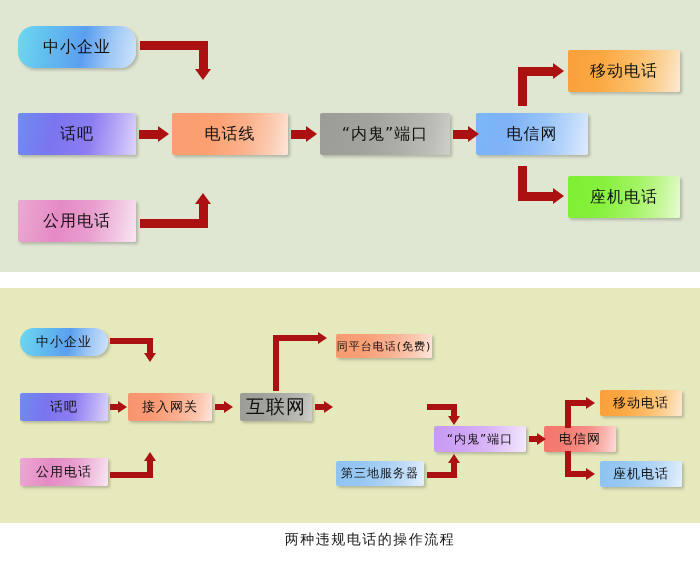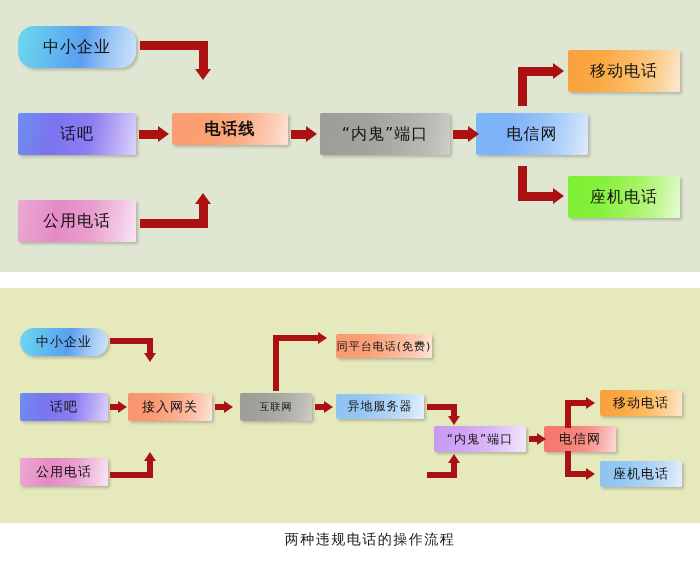--- a/index.html
+++ b/index.html
@@ -103,21 +103,21 @@
   </div>
 
   <div class="node fill-blueviolet" style="left:18px; top:113px; width:118px; height:42px; font-size:16px;">
     <span>话吧</span>
   </div>
 
   <div class="node fill-pink" style="left:18px; top:200px; width:118px; height:42px; font-size:16px;">
     <span>公用电话</span>
   </div>
 
-  <div class="node fill-orange" style="left:172px; top:113px; width:116px; height:32px; font-size:16px;font-weight:bold;">
+  <div class="node fill-orange" style="left:172px; top:113px; width:116px; height:42px; font-size:16px;">
     <span>电话线</span>
   </div>
 
   <div class="node fill-gray" style="left:320px; top:113px; width:130px; height:42px; font-size:16px;">
     <span>“内鬼”端口</span>
   </div>
 
   <div class="node fill-skyblue" style="left:476px; top:113px; width:112px; height:42px; font-size:16px;">
     <span>电信网</span>
   </div>
@@ -181,32 +181,32 @@
   </div>
 
   <div class="node fill-pink" style="left:20px; top:170px; width:88px; height:28px; font-size:13px;">
     <span>公用电话</span>
   </div>
 
   <div class="node fill-salmon" style="left:128px; top:105px; width:84px; height:28px; font-size:13px;">
     <span>接入网关</span>
   </div>
 
-  <div class="node fill-gray" style="left:240px; top:105px; width:72px; height:28px; font-size:10px;">
+  <div class="node fill-gray" style="left:240px; top:105px; width:72px; height:28px; font-size:19px;">
     <span>互联网</span>
   </div>
 
   <div class="node fill-peach" style="left:336px; top:38px; width:96px; height:24px; font-size:11px;">
     <span>同平台电话(免费)</span>
   </div>
 
-  <div class="node fill-lightblue" style="left:336px; top:106px; width:88px; height:25px; font-size:12px;">
-    <span>异地服务器</span>
-  </div>
-
+
+  <div class="node fill-lightblue" style="left:336px; top:173px; width:88px; height:25px; font-size:12px;">
+    <span>第三地服务器</span>
+  </div>
 
   <div class="node fill-purple" style="left:434px; top:138px; width:92px; height:26px; font-size:12px;">
     <span>“内鬼”端口</span>
   </div>
 
   <div class="node fill-red" style="left:544px; top:138px; width:72px; height:26px; font-size:13px;">
     <span>电信网</span>
   </div>
 
   <div class="node fill-amber" style="left:600px; top:102px; width:82px; height:26px; font-size:13px;">

